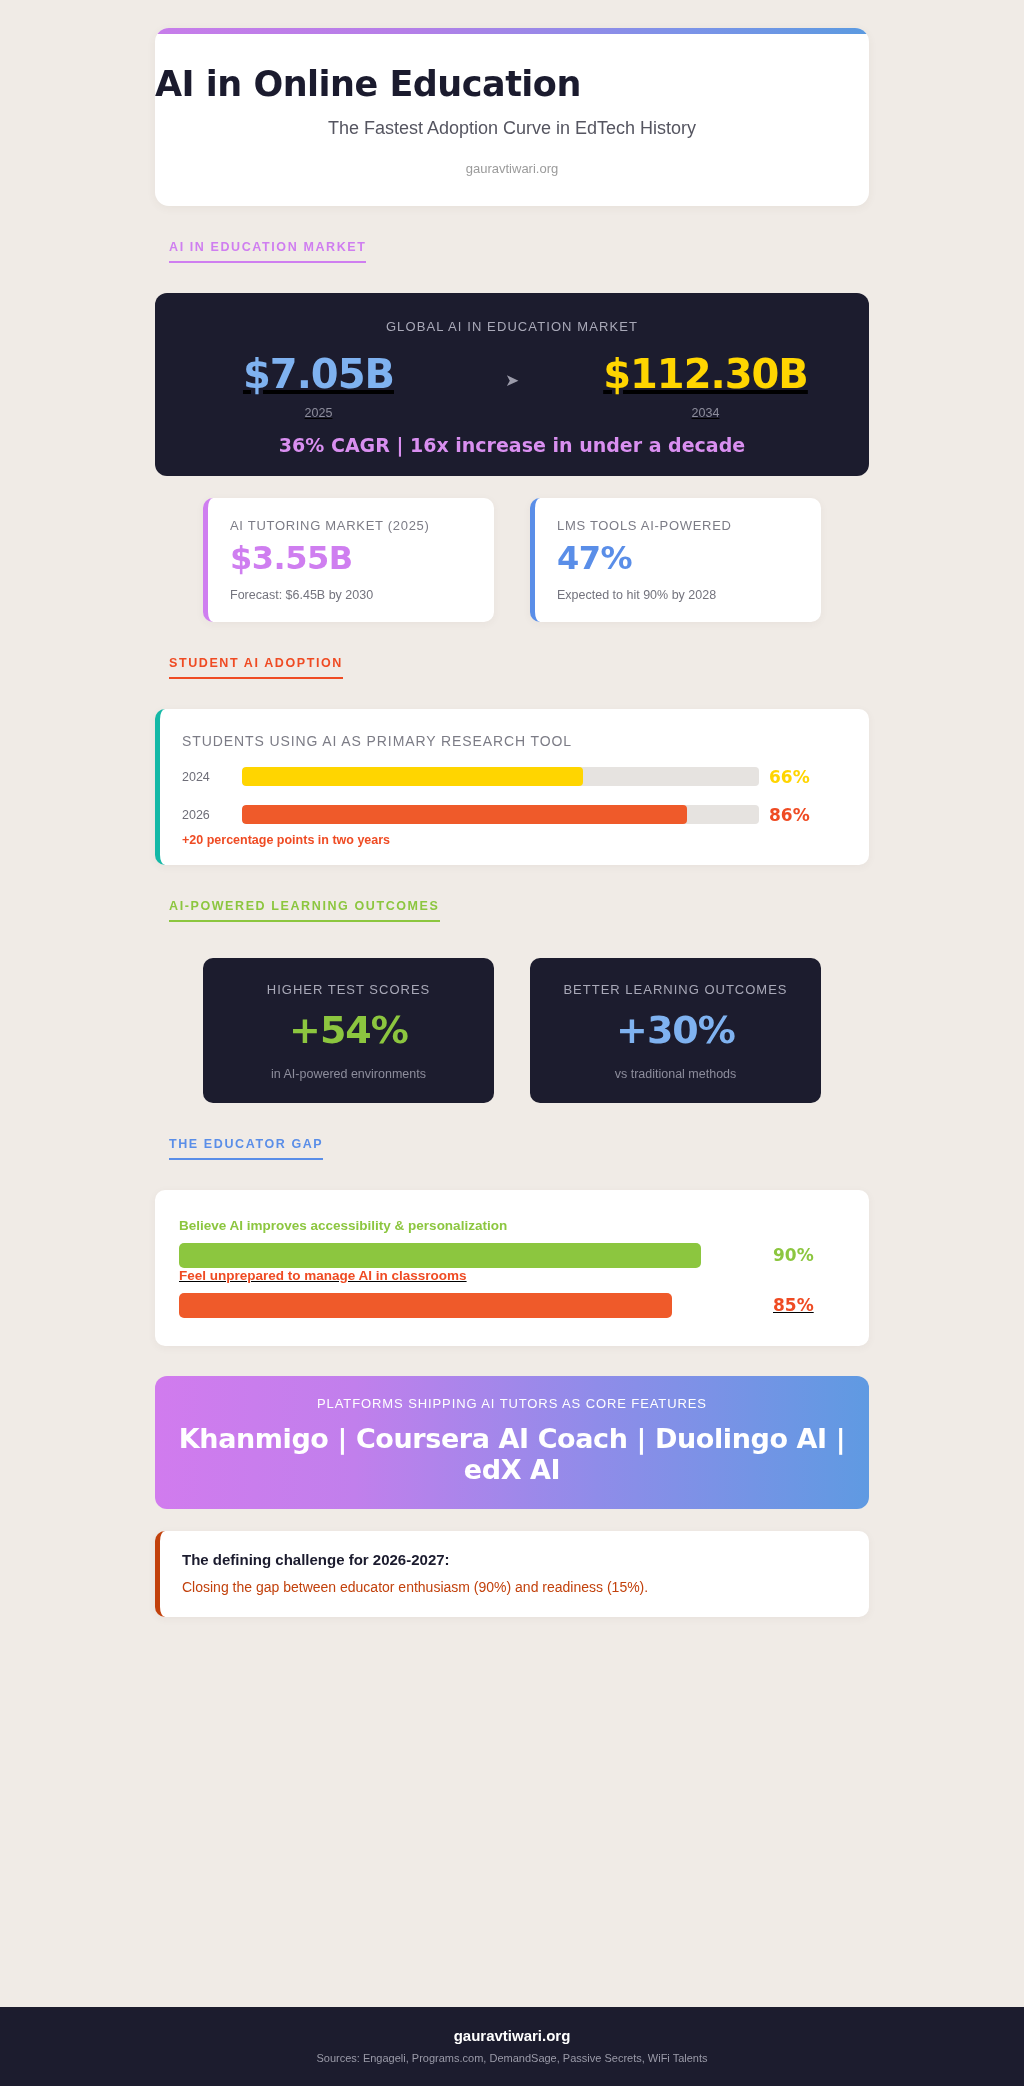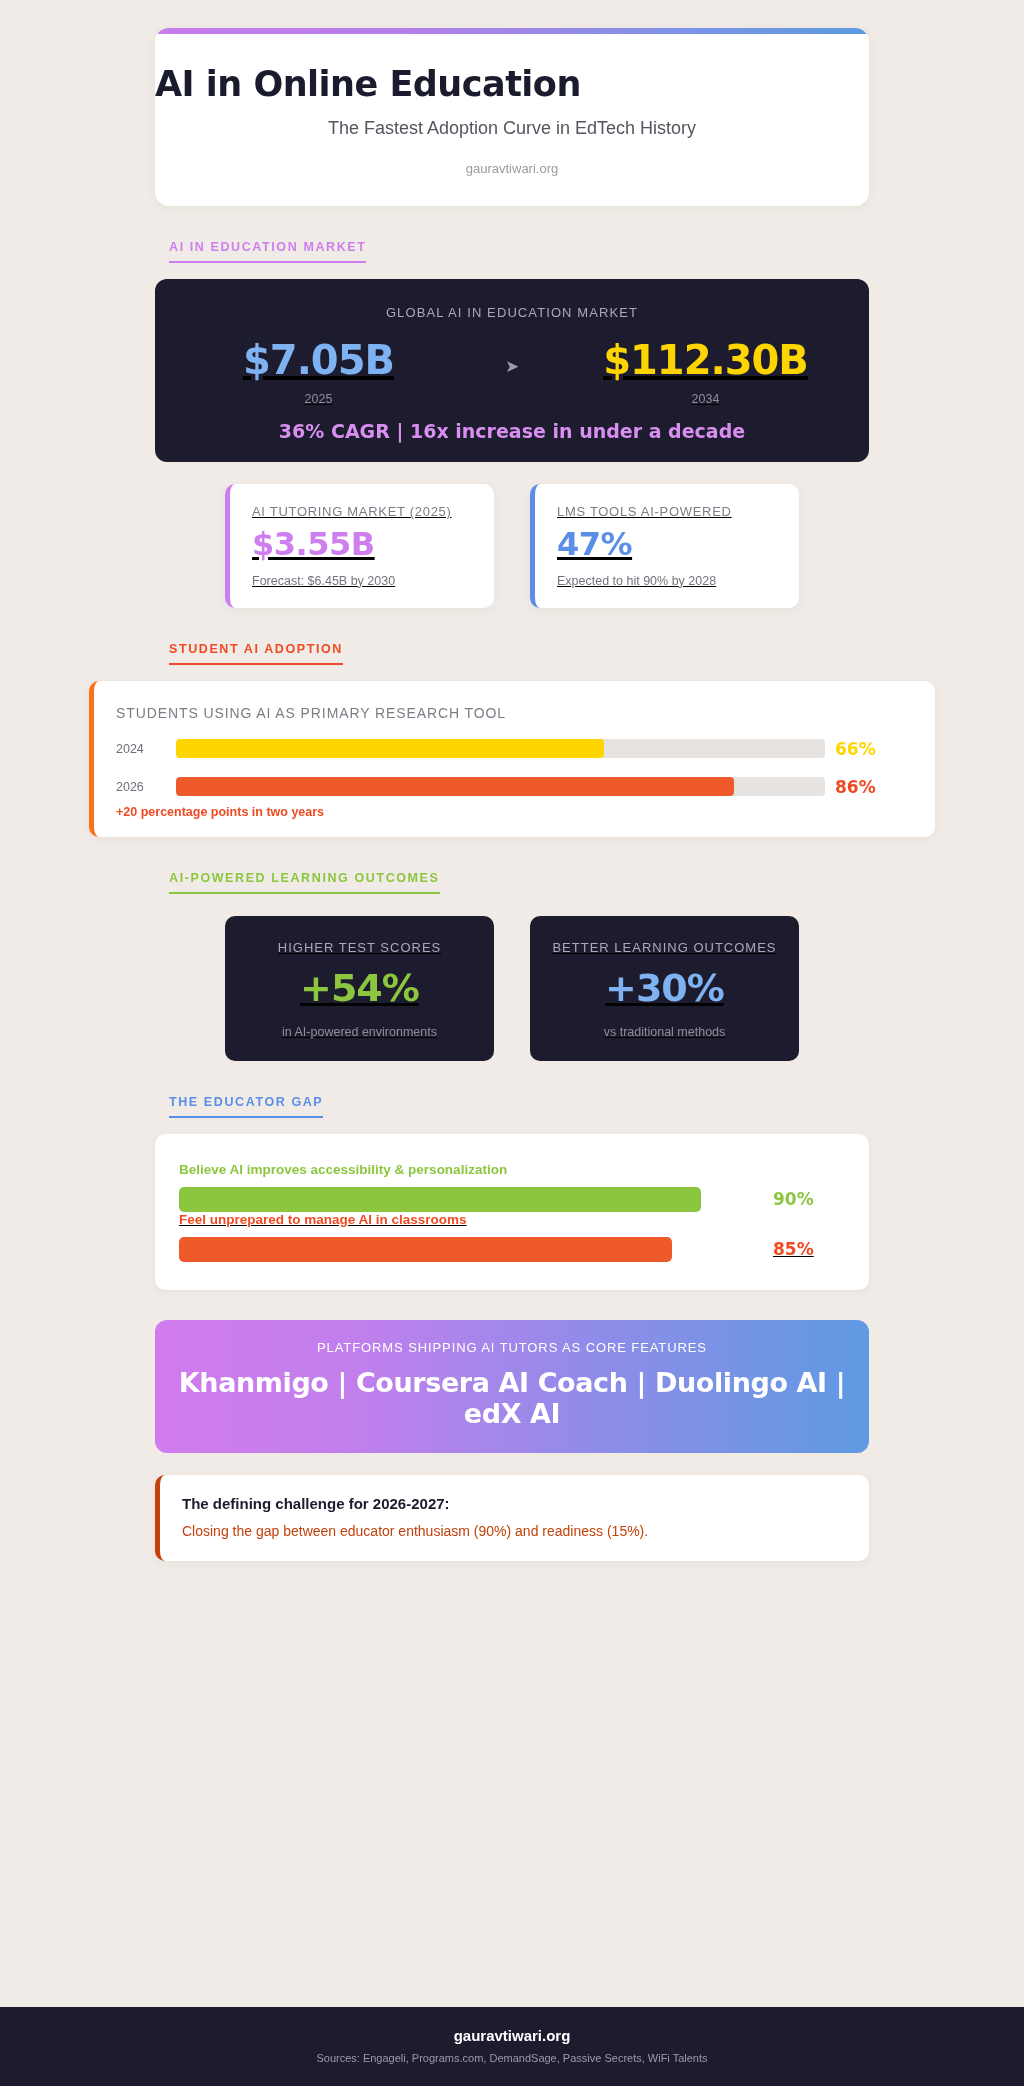--- a/index.html
+++ b/index.html
@@ -24,21 +24,21 @@
   .header-title{
     margin-top:30px;
     font-family:"DejaVu Sans", sans-serif;
     font-weight:bold;font-size:35px;letter-spacing:-0.5px;color:#1b1b2e;
   }
   .header-sub{text-align:center;margin-top:14px;font-size:18px;color:#555560;}
   .header-site{text-align:center;margin-top:22px;font-size:13px;color:#9b9b9b;}
 
   
   .sec-label{
-    display:inline-block;margin:34px 0 0 14px;
+    display:inline-block;margin:34px 0 14px 14px;
     font-size:12.5px;font-weight:bold;letter-spacing:1.6px;
     padding-bottom:7px;
   }
   .sec-label.purple{color:#cf7ef0;border-bottom:2px solid #cf7ef0;}
   .sec-label.orange{color:#ef4b23;border-bottom:2px solid #ef4b23;}
   .sec-label.green{color:#8cc63f;border-bottom:2px solid #8cc63f;}
   .sec-label.blue{color:#5a8ee8;border-bottom:2px solid #5a8ee8;}
 
   
   .market-card{
@@ -61,40 +61,40 @@
   .market-val.yellow{color:#ffd500;}
   .market-year{margin-top:12px;font-size:12.5px;color:#8d8d9c;}
   .market-arrow{width:60px;display:flex;align-items:center;justify-content:center;
     padding-top:16px;color:#9b9baa;font-size:17px;}
   .market-foot{
     text-align:center;margin-top:14px;color:#d98ff0;
     font-family:"DejaVu Sans", sans-serif;font-weight:bold;font-size:19px;
   }
 
   
-  .two-col{display:flex;gap:36px;width:574px;margin:22px auto 0;text-decoration:underline;}
+  .two-col{display:flex;gap:36px;width:618px;margin:22px auto 0;}
   .stat-card{
     flex:1;background:#ffffff;border-radius:10px;padding:20px 22px 20px 22px;
     box-shadow:0 2px 8px rgba(80,60,50,.05);
     border-left:5px solid #cf7ef0;
   }
   .stat-card.blue-edge{border-left-color:#5a8ee8;}
   .stat-card-label{font-size:13px;color:#7c7c86;letter-spacing:.7px;}
   .stat-card-value{
     font-family:"DejaVu Sans", sans-serif;font-weight:bold;
     font-size:32px;margin-top:9px;line-height:1.05;letter-spacing:-.5px;
   }
   .stat-card-value.purple{color:#cf7ef0;}
   .stat-card-value.blue{color:#5a8ee8;}
   .stat-card-note{font-size:12.5px;color:#73737d;margin-top:12px;}
 
   
   .adopt-card{
-    width:846px;margin:16px auto 0;background:#ffffff;border-radius:10px;
-    border-left:5px solid #f97316;padding:24px 22px 18px;
+    width:714px;margin:16px auto 0;background:#ffffff;border-radius:10px;
+    border-left:5px solid #14b8a6;padding:24px 22px 18px;
     box-shadow:0 2px 8px rgba(80,60,50,.05);box-sizing:border-box;
   }
   .adopt-title{font-size:14px;color:#7c7c86;letter-spacing:.9px;}
   .bar-row{display:flex;align-items:center;margin-top:18px;}
   .bar-year{width:60px;font-size:12.5px;color:#6e6e78;}
   .bar-track{flex:1;height:19px;background:#e6e3e0;border-radius:4px;overflow:hidden;}
   .bar-fill{height:100%;border-radius:4px;}
   .bar-pct{
     width:78px;text-align:left;padding-left:10px;
     font-family:"DejaVu Sans", sans-serif;font-weight:bold;font-size:17px;

